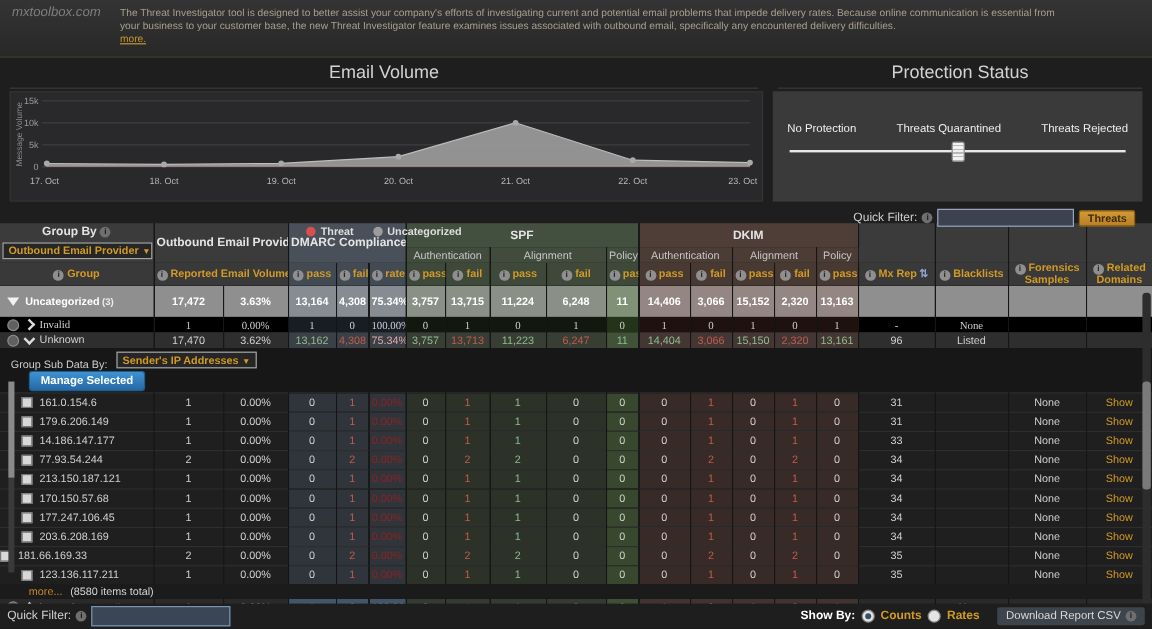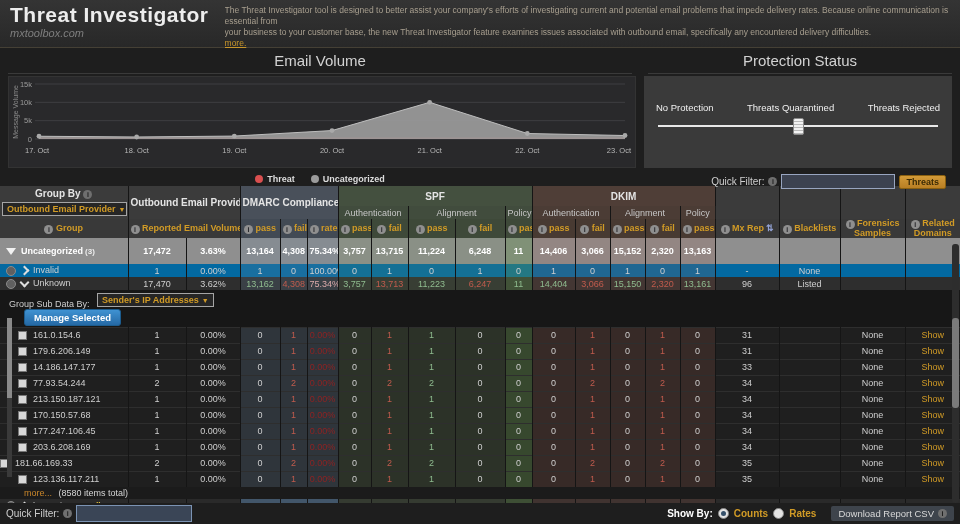--- a/index.html
+++ b/index.html
@@ -15,21 +15,21 @@
   .desc .more{color:#c9962a;text-decoration:underline;cursor:pointer;}
 
   
   .charts-row{display:flex;height:136px;}
   .sec-left{width:640px;}
   .sec-right{width:320px;}
   .sec-title{margin:4px 8px 0 8px;padding-bottom:3px;font-size:15px;font-weight:400;color:#d2d2d2;
              text-align:center;border-bottom:1px solid #3a3a3a;height:18px;line-height:18px;}
   .chart-panel{margin:2px 4px 0 8px;height:90px;background:#29292b;border:1px solid #333;}
   .chart-panel svg{display:block;}
-  .legend{display:flex;justify-content:center;gap:16px;margin-top:6px;font-size:9px;font-weight:700;color:#ddd;}
+  .legend{display:flex;justify-content:center;gap:16px;margin-top:20px;font-size:9px;font-weight:700;color:#ddd;}
   .legend .leg-item{display:flex;align-items:center;gap:4px;}
   .legend .dot{width:8px;height:8px;border-radius:50%;display:inline-block;}
 
   .prot-panel{margin:2px 8px 0 4px;height:92px;background:#3a3a3a;position:relative;}
   .prot-labels{position:absolute;top:26px;left:0;right:0;display:flex;justify-content:space-between;
                padding:0 12px;font-size:9.5px;color:#f0f0f0;}
   .slider-track{position:absolute;top:49px;left:14px;right:14px;height:2px;background:#e8e8e8;cursor:pointer;}
   .slider-handle{position:absolute;left:50%;top:-7px;width:9px;height:15px;margin-left:-5px;background:#f2f2f2;
                  border:1px solid #8a8a8a;border-radius:2px;
                  background-image:repeating-linear-gradient(#f2f2f2 0 2px,#b9b9b9 2px 3px);cursor:grab;}
@@ -66,21 +66,21 @@
   .sort-ico{color:#93a3d6;font-size:9px;margin-left:2px;}
   .sort-ico::after{content:"⇅";}
 
   
   #rows-top tr{height:13px;} #rows-top tr.row-summary{height:26px;}
   #rows-sub tr{height:16px;border-top:1px solid #2e2e2e;}
   #rows-bottom tr{height:14px;}
   td.label-cell{text-align:left;padding-left:6px;}
   tr.row-summary{background:#8f8f8f;}
   tr.row-summary td{color:#fff;font-weight:700;}
-  tr.row-invalid{background:#0369a1;}
+  tr.row-invalid{background:#000000;font-family:Liberation Serif, serif;}
   tr.row-unknown{background:#2e2e2e;}
   tr.row-ip{background:#1f1f1f;}
   tr.row-houseli{background:#2a2a2a;}
   td.sec-dmarc{background:rgba(105,130,160,.22);}
   td.sec-spf{background:rgba(110,150,90,.16);}
   td.sec-spfp{background:rgba(100,150,75,.35);}
   td.sec-dkim{background:rgba(165,95,75,.18);}
   tr.row-houseli td.sec-dmarc{background:rgba(95,140,185,.45);}
   .t-green{color:#8fbc8f;} .t-red{color:#c05b4d;} .t-rose{color:#dcaaaa;} .t-darkred{color:#8e2222;}
   .t-link{color:#d19b26;text-decoration:none;cursor:pointer;}
@@ -131,21 +131,20 @@
   .vscroll-left{position:absolute;left:7px;top:318px;width:5px;height:159px;background:#3a3a3a;}
   .vscroll-left .thumb{position:absolute;left:0;top:0;width:5px;height:80px;background:#8a8a8a;cursor:grab;}
 </style>
 </head>
 <body>
 
 <div class="app">
 
   <header class="topbar">
     <div class="title-block">
-      <h1>Threat Investigator</h1>
       <div class="site">mxtoolbox.com</div>
     </div>
     <div class="desc">
       <div>The Threat Investigator tool is designed to better assist your company's efforts of investigating current and potential email problems that impede delivery rates. Because online communication is essential from</div>
       <div>your business to your customer base, the new Threat Investigator feature examines issues associated with outbound email, specifically any encountered delivery difficulties.</div>
       <a class="more">more.</a>
     </div>
   </header>
 
   <div class="charts-row">

